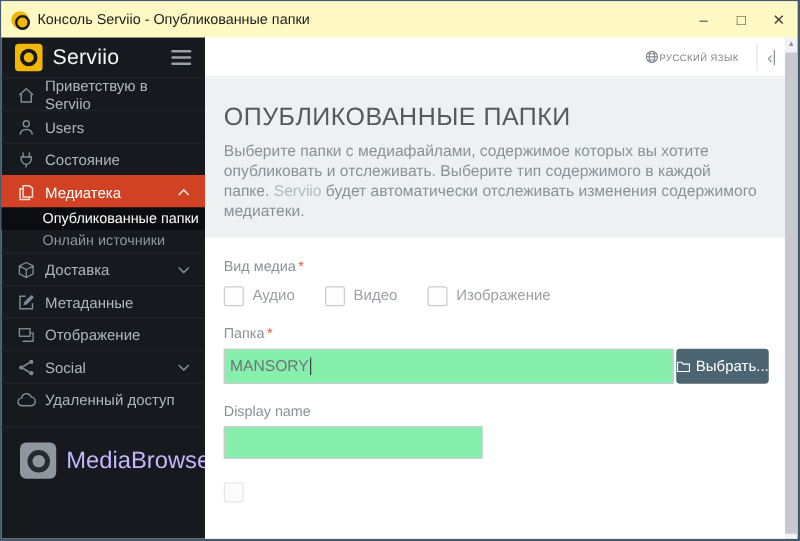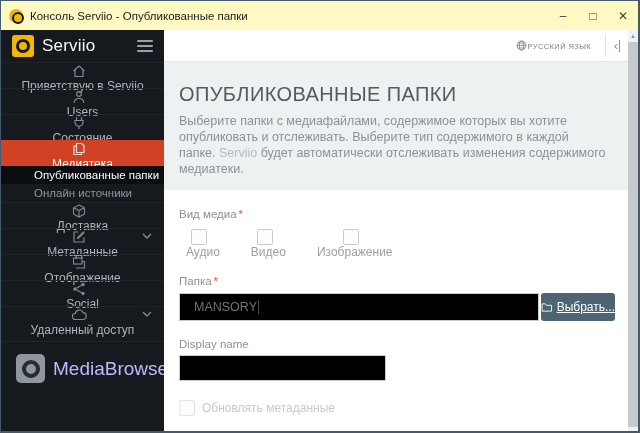--- a/index.html
+++ b/index.html
@@ -22,21 +22,21 @@
   
   .sidebar { width:163px; background:#16191e; flex:none; display:flex; flex-direction:column; }
   .brand-row { height:32px; display:flex; align-items:center; padding:0 11px; }
   .brand-logo { width:22px; height:22px; background:#f2b705; border-radius:3px; position:relative; flex:none; }
   .brand-logo::after { content:""; position:absolute; left:4px; top:4px; width:8px; height:8px;
                        border-radius:50%; border:3px solid #15191d; }
   .brand-name { color:#f4f5f6; font-size:17px; margin-left:8px; letter-spacing:.2px; }
   .burger { margin-left:auto; width:16px; display:flex; flex-direction:column; gap:3px; }
   .burger i { display:block; height:2px; background:#9aa0a8; border-radius:1px; }
   .nav-item { height:26px; display:flex; align-items:center; padding:0 12px;
-              border-top:1px solid #20242b; color:#b0b5bc; font-size:12px;flex-direction:column; }
+              border-top:1px solid #20242b; color:#b0b5bc; font-size:12px; }
   .nav-item .ico { width:16px; height:16px; margin-right:7px; color:#828992; flex:none; }
   .nav-item .ico svg { width:16px; height:16px; display:block; }
   .nav-item .chev { margin-left:auto; width:10px; height:6px; color:#828992; }
   .nav-item .chev svg { width:10px; height:6px; display:block; }
   .nav-item.active-red { background:#d14224; color:#ffffff; border-top-color:#d14224; }
   .nav-item.active-red .ico, .nav-item.active-red .chev { color:#f3ddd6; }
   .subitem { height:18px; display:flex; align-items:center; padding-left:33px; font-size:11.5px; color:#90969d; }
   .subitem.active { background:#0b0d10; color:#fdfdfd; }
   .side-footer { margin-top:9px; border-top:1px solid #20242b; padding:12px 11px 0 15px;
                  display:flex; align-items:center; }
@@ -59,31 +59,31 @@
   .content { flex:1; background:#fff; overflow:hidden; }
   .page-head { background:#eef1f2; height:128px; padding:21px 20px 0 15px; }
   .page-title { font-size:20px; font-weight:400; color:#565a5f; letter-spacing:.4px; }
   .page-desc { margin-top:7px; font-size:12.5px; line-height:16px; color:#8b9197; max-width:452px; }
   .page-desc .lite { color:#b3b9be; }
   
   .form { padding:18px 13px 0 15px; }
   .f-label { font-size:11.5px; color:#8b9197; }
   .f-label .req { color:#e45b40; margin-left:2px; }
   .cb-row { margin-top:9px; display:flex; align-items:center; }
-  .cb-pair { display:flex; align-items:center; margin-right:24px;flex-direction:column; }
+  .cb-pair { display:flex; margin-right:24px; }
   .cbox { width:16px; height:16px; border:1px solid #c9cdd1; background:#fdfdfd; border-radius:2px; flex:none; }
   .cb-lab { font-size:12px; color:#9aa0a6; margin-left:7px; }
   .folder-row { margin-top:6px; display:flex; align-items:stretch; height:28px; }
-  .text-field { border:1px solid #c8cdd1; background:#000000; display:flex; align-items:center;
-                padding:0 14px; font-size:12.5px; color:#6e7378; }
+  .text-field { border:1px solid #c8cdd1; background:#86efac; display:flex; align-items:center;
+                padding:0 4px; font-size:12.5px; color:#6e7378; }
   .folder-field { width:362px; }
   .caret { display:inline-block; width:1px; height:14px; background:#44484c; margin-left:1px; }
   .browse-btn { margin-left:2px; width:74px; background:#4d6472; border:1px solid #44596​6; border:none;
                 border-radius:3px; color:#fff; font-size:12px; display:flex; align-items:center;
-                justify-content:center; gap:4px;text-decoration:underline; }
+                justify-content:center; gap:4px; }
   .browse-btn svg { width:13px; height:11px; display:block; }
   .dn-field { margin-top:5px; width:207px; height:26px; }
   .mt-row { margin-top:19px; display:flex; align-items:center; }
   .cbox.disabled { border-color:#e3e6e8; background:#fcfcfc; }
   .cb-lab.disabled { color:#c6cacd; }
   .users-label { margin-top:27px; font-size:12px; color:#83888d; }
   
   .scrollbar { width:10px; background:#f0f2f3; flex:none; display:flex; flex-direction:column; align-items:center; }
   .sb-up { height:12px; display:flex; align-items:center; justify-content:center;
            font-size:6px; color:#8d9196; width:100%; }
@@ -275,21 +275,20 @@
             </button>
           </div>
 
           <div class="f-label" style="margin-top:17px;">Display name</div>
           <div class="text-field dn-field" role="textbox">
             <span></span>
           </div>
 
           <div class="mt-row">
             <span class="cbox disabled"></span>
-            <span class="cb-lab disabled">Обновлять метаданные</span>
           </div>
 
           <div class="users-label">Users with access</div>
 
         </div>
       </div>
     </div>
 
     <div class="scrollbar">
       <div class="sb-up">▲</div>

